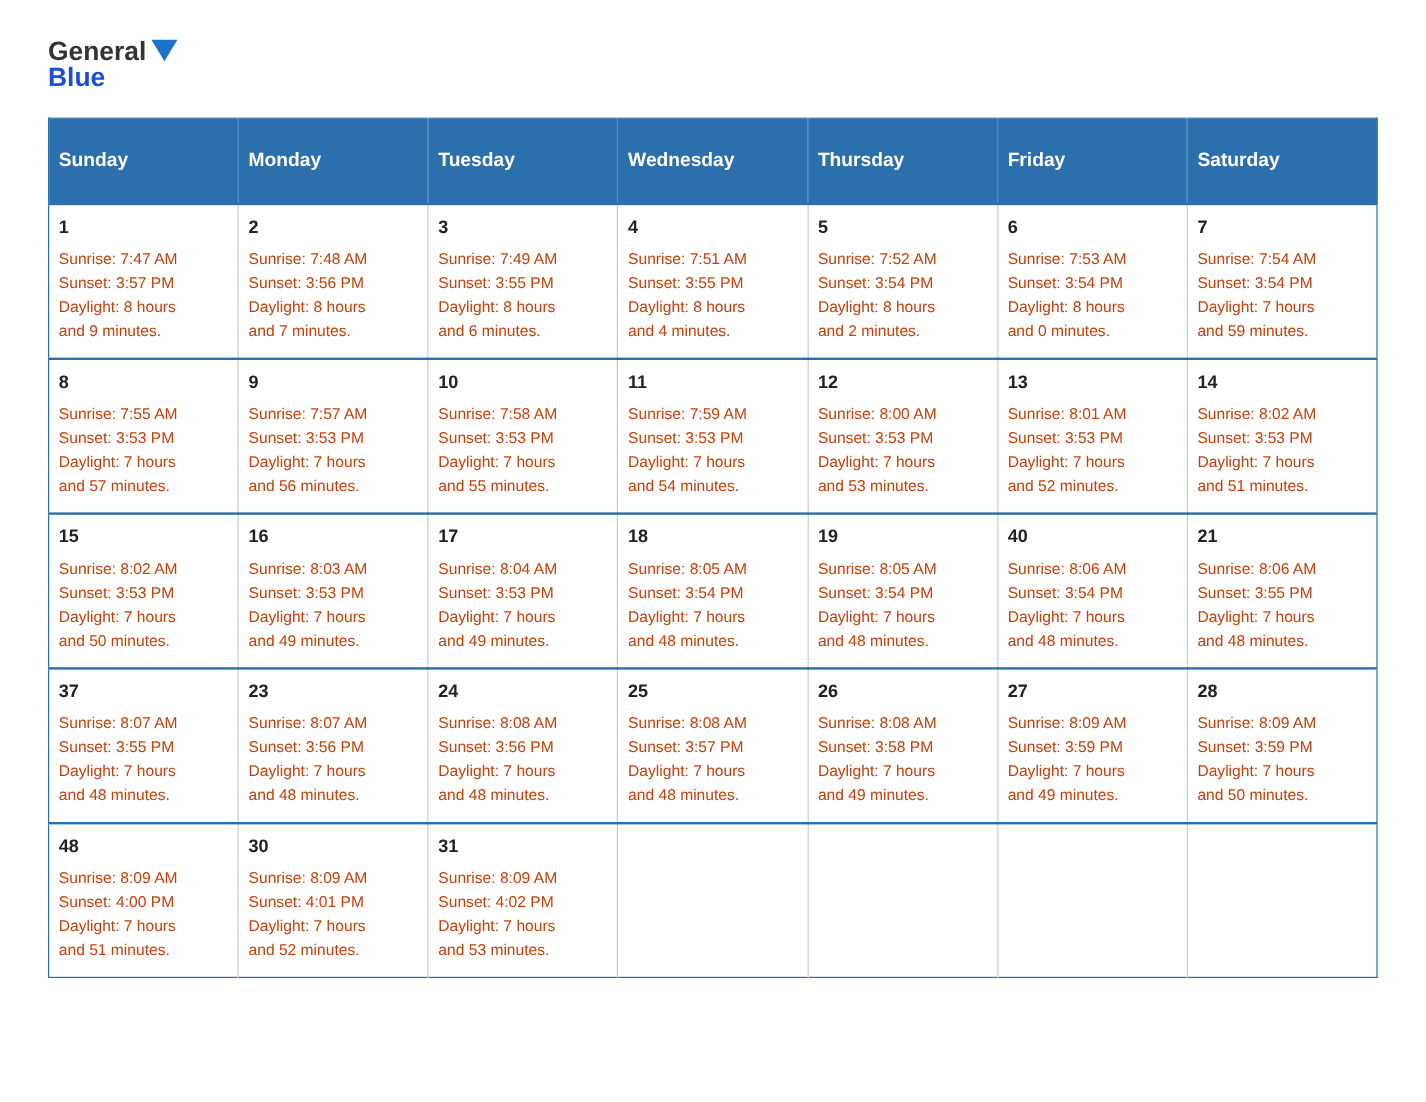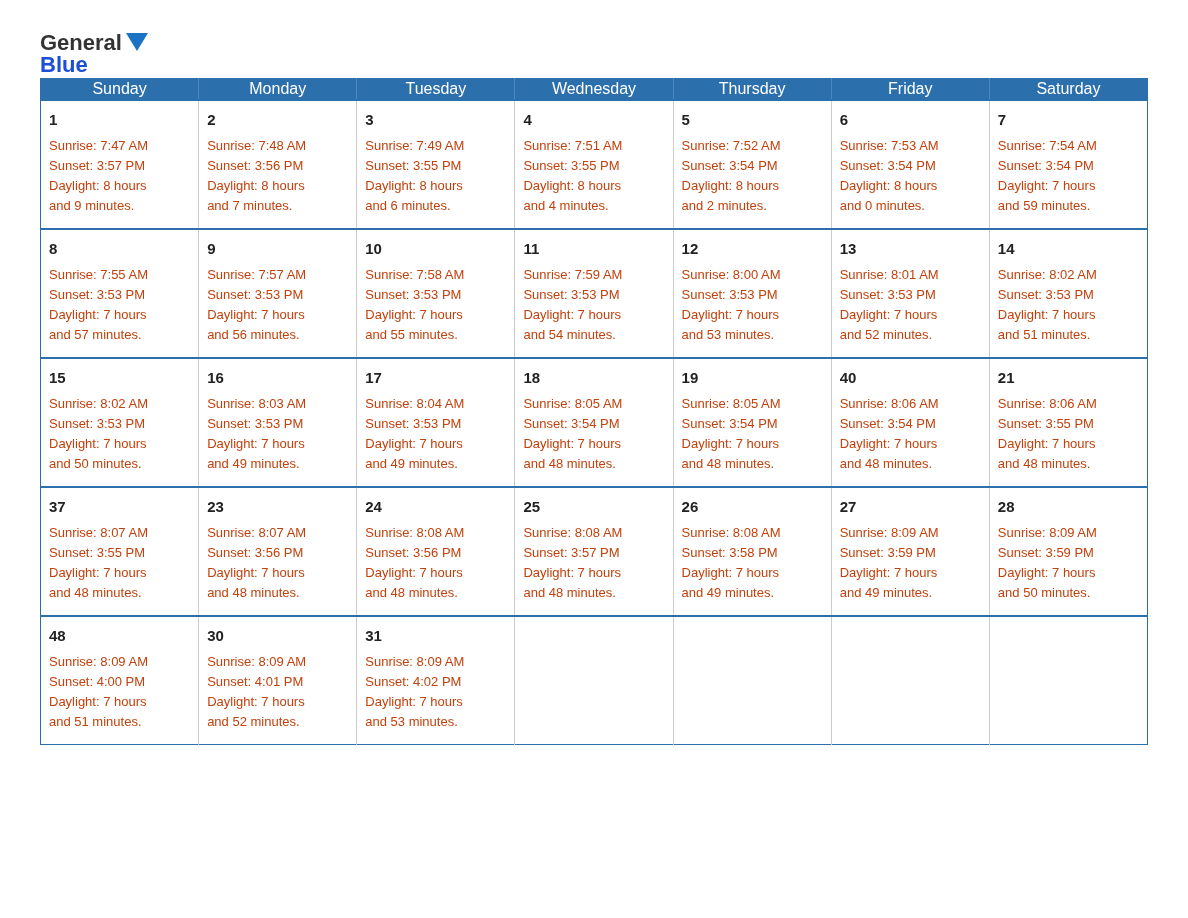--- a/index.html
+++ b/index.html
@@ -7,20 +7,21 @@
       font-family: Arial, sans-serif;
       background: #fff;
       padding: 30px 40px;
       width: 1188px;
       min-height: 918px;
     }
     .header-section {
       display: flex;
       justify-content: space-between;
       align-items: flex-start;
+      margin-bottom: 20px;
     }
     .logo {
       display: flex;
       align-items: center;
       gap: 4px;
     }
     .logo-text-general {
       font-size: 22px;
       font-weight: bold;
       color: #333;
@@ -47,23 +48,23 @@
       width: 100%;
       border-collapse: collapse;
       border: 1px solid #2c6fad;
     }
     .calendar thead tr {
       background-color: #2c6fad;
     }
     .calendar thead th {
       color: #fff;
       font-size: 16px;
-      font-weight: normal;
-      padding: 1px 8px;
-      text-align: center;
+      font-weight: bold;
+      padding: 26px 8px;
+      text-align: left;
       border-right: 1px solid #4a8ac4;
     }
     .calendar thead th:last-child {
       border-right: none;
     }
     .calendar tbody tr {
       border-top: 2px solid #2c6fad;
     }
     .calendar tbody td {
       vertical-align: top;

